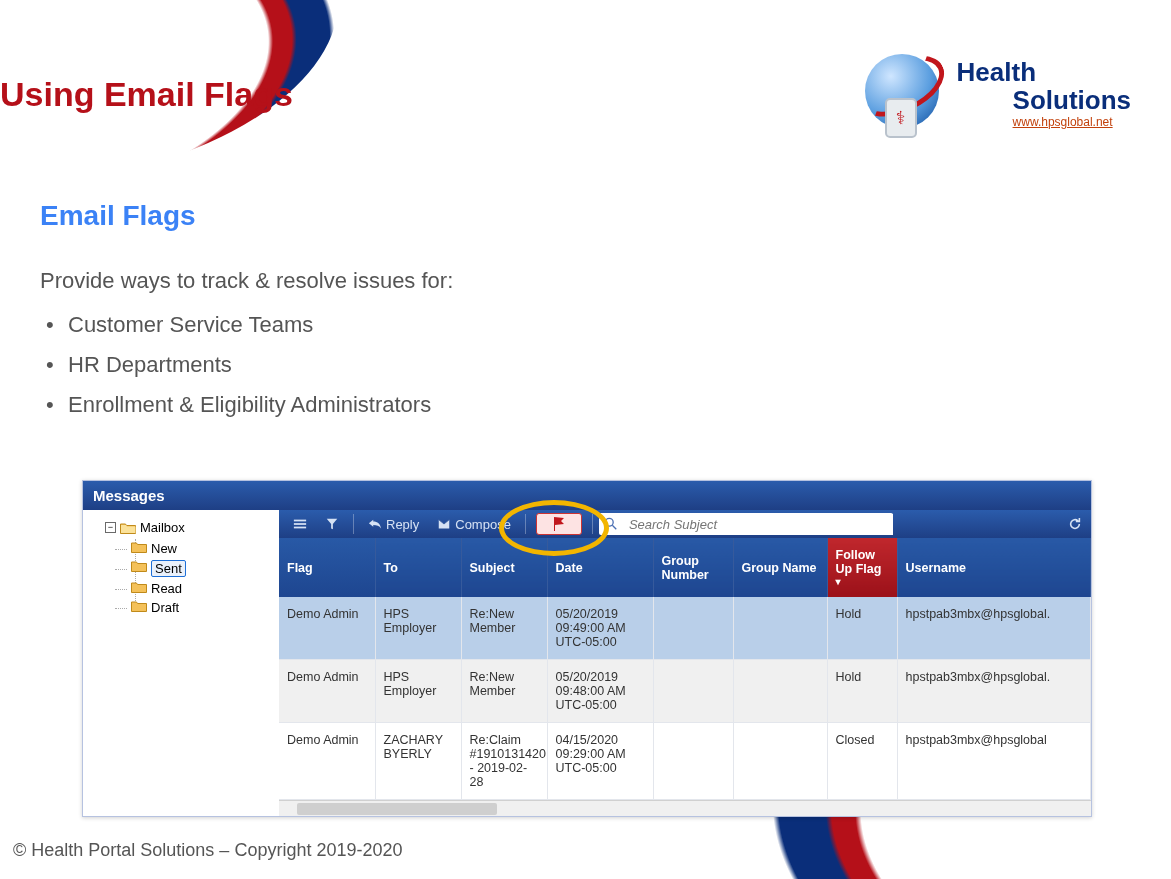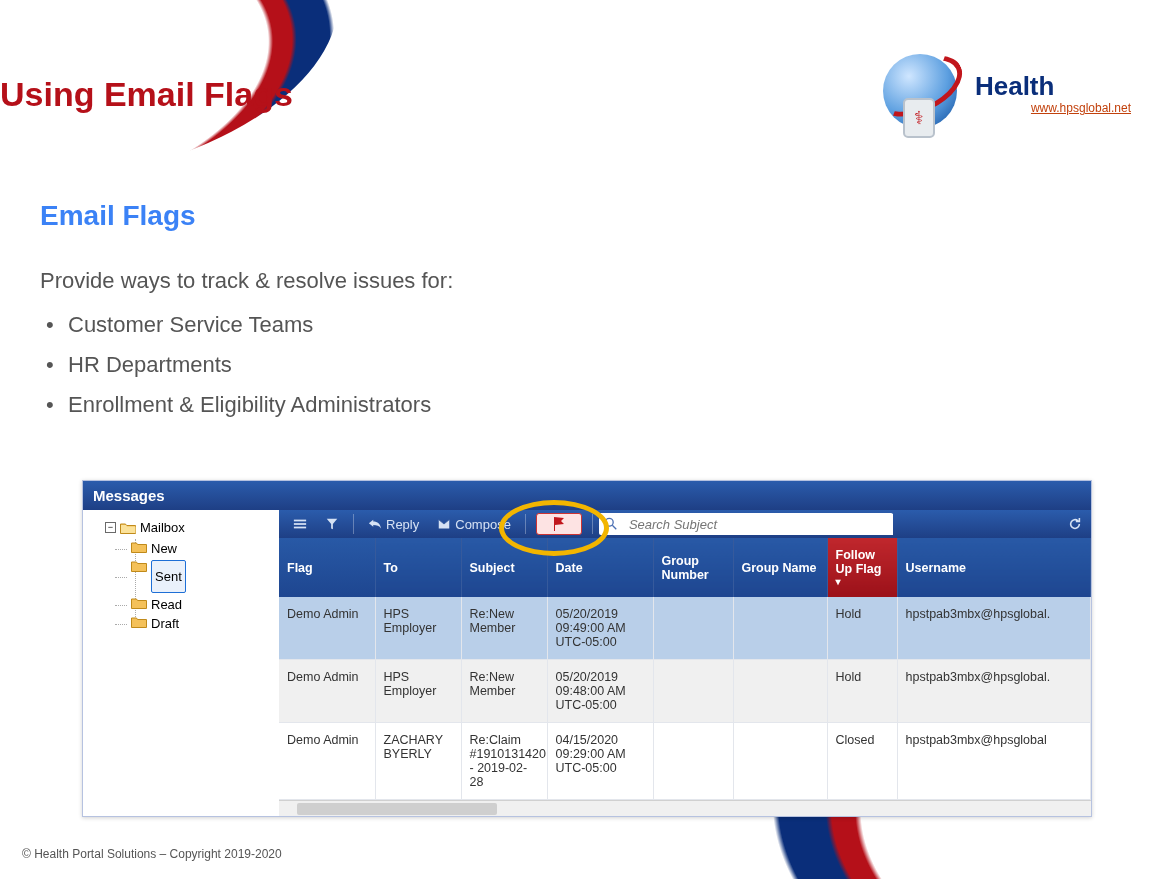--- a/index.html
+++ b/index.html
@@ -160,21 +160,21 @@
     padding:2px 0;
     position:relative;
   }
   .tree-child::before {
     content:""; position:absolute; left:-16px; top:50%;
     width:12px; border-top:1px dotted #aaa;
   }
   .tree-child.selected .label {
     background:#eaf1fb;
     border:1px solid #1e6fd6;
-    padding:8px 3px;
+    padding:0 3px;
     border-radius:2px;
   }
 
   .grid-area {
     flex:1;
     position: relative;
   }
 
   .toolbar {
     background: linear-gradient(#2b5cac, #1e3f85);
@@ -264,22 +264,22 @@
     position:relative;
   }
   .hscroll-indicator .thumb {
     position:absolute; left:18px; top:2px;
     width:200px; height:12px;
     background:#cfcfcf; border-radius:2px;
   }
 
   .copyright {
     position:absolute;
-    bottom:18px; left:22px;
-    font-size:12px;
+    bottom:18px; left:13px;
+    font-size:18px;
     color:#555;
   }
 </style>
 </head>
 <body>
 
 <div class="swoosh-top"></div>
 <div class="swoosh-bottom"></div>
 
 <h1 class="slide-title">Using Email Flags</h1>
@@ -287,20 +287,21 @@
 <div class="logo">
   <div class="logo-globe">
     <div class="globe"></div>
     <div class="ring"></div>
     <div class="tablet">
         <span class="caduceus">⚕</span>
       </div>
   </div>
   <div class="logo-text">
     <span class="l1">Health</span>
+    <span class="l3">Solutions</span>
     <span class="l4">www.hpsglobal.net</span>
   </div>
 </div>
 
 <div class="content">
   <div class="section-heading">Email Flags</div>
   <div class="intro-text">Provide ways to track &amp; resolve issues for:</div>
   <ul class="bullet-list">
     <li>Customer Service Teams</li>
     <li>HR Departments</li>

